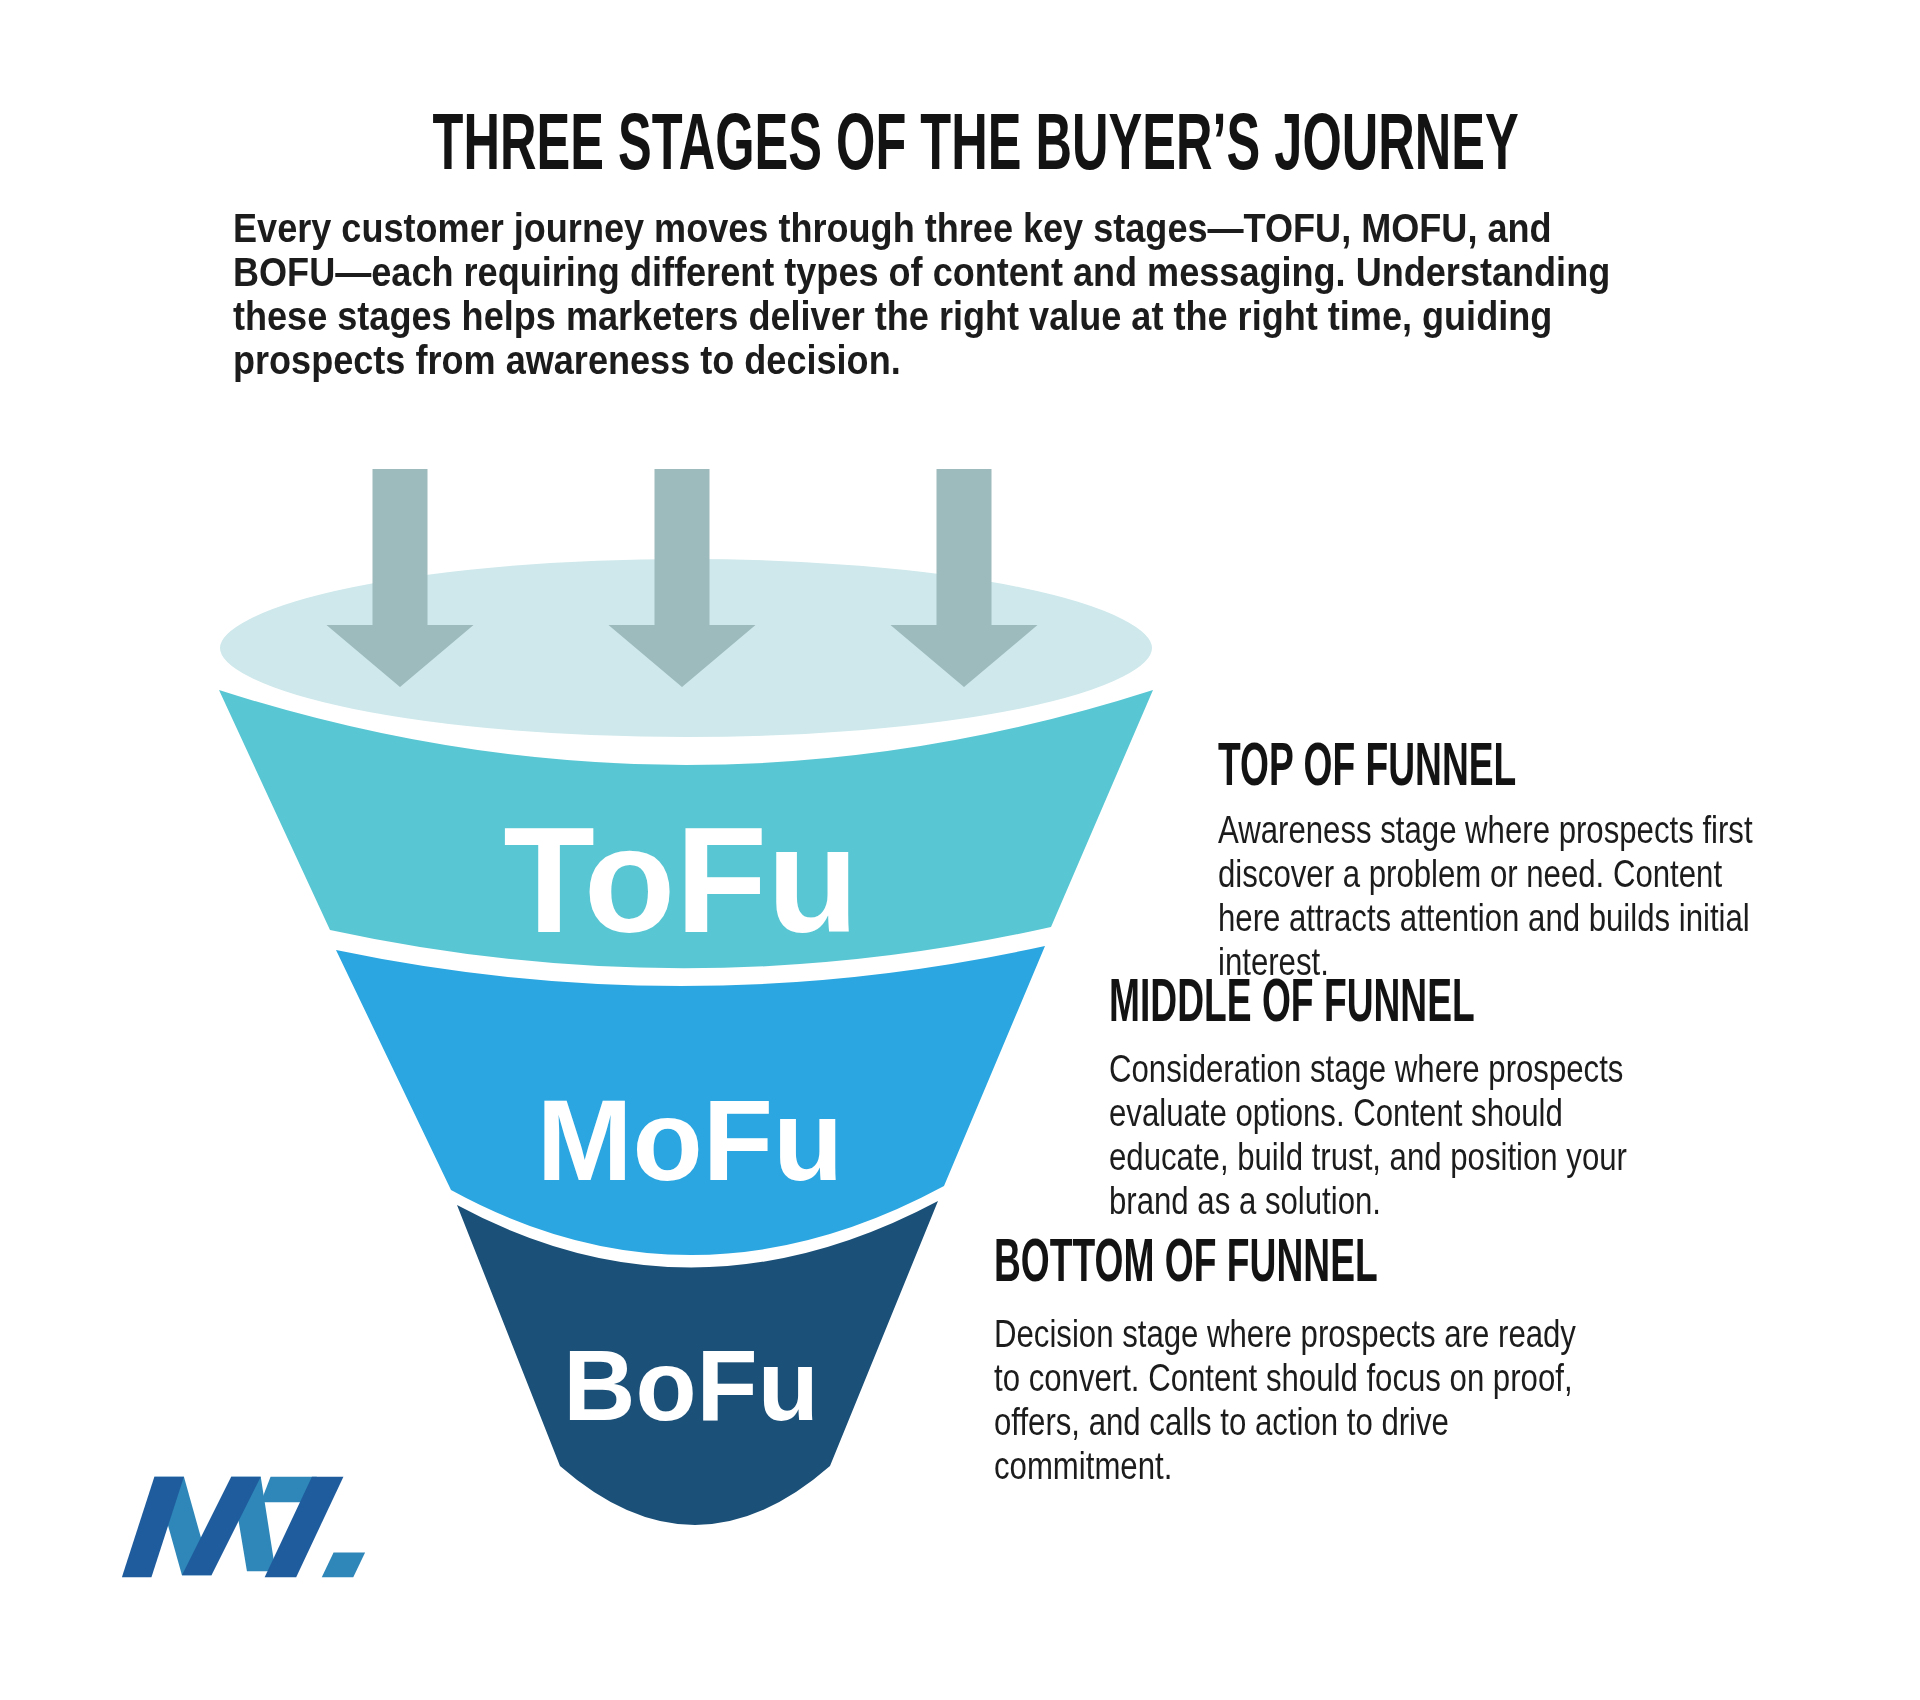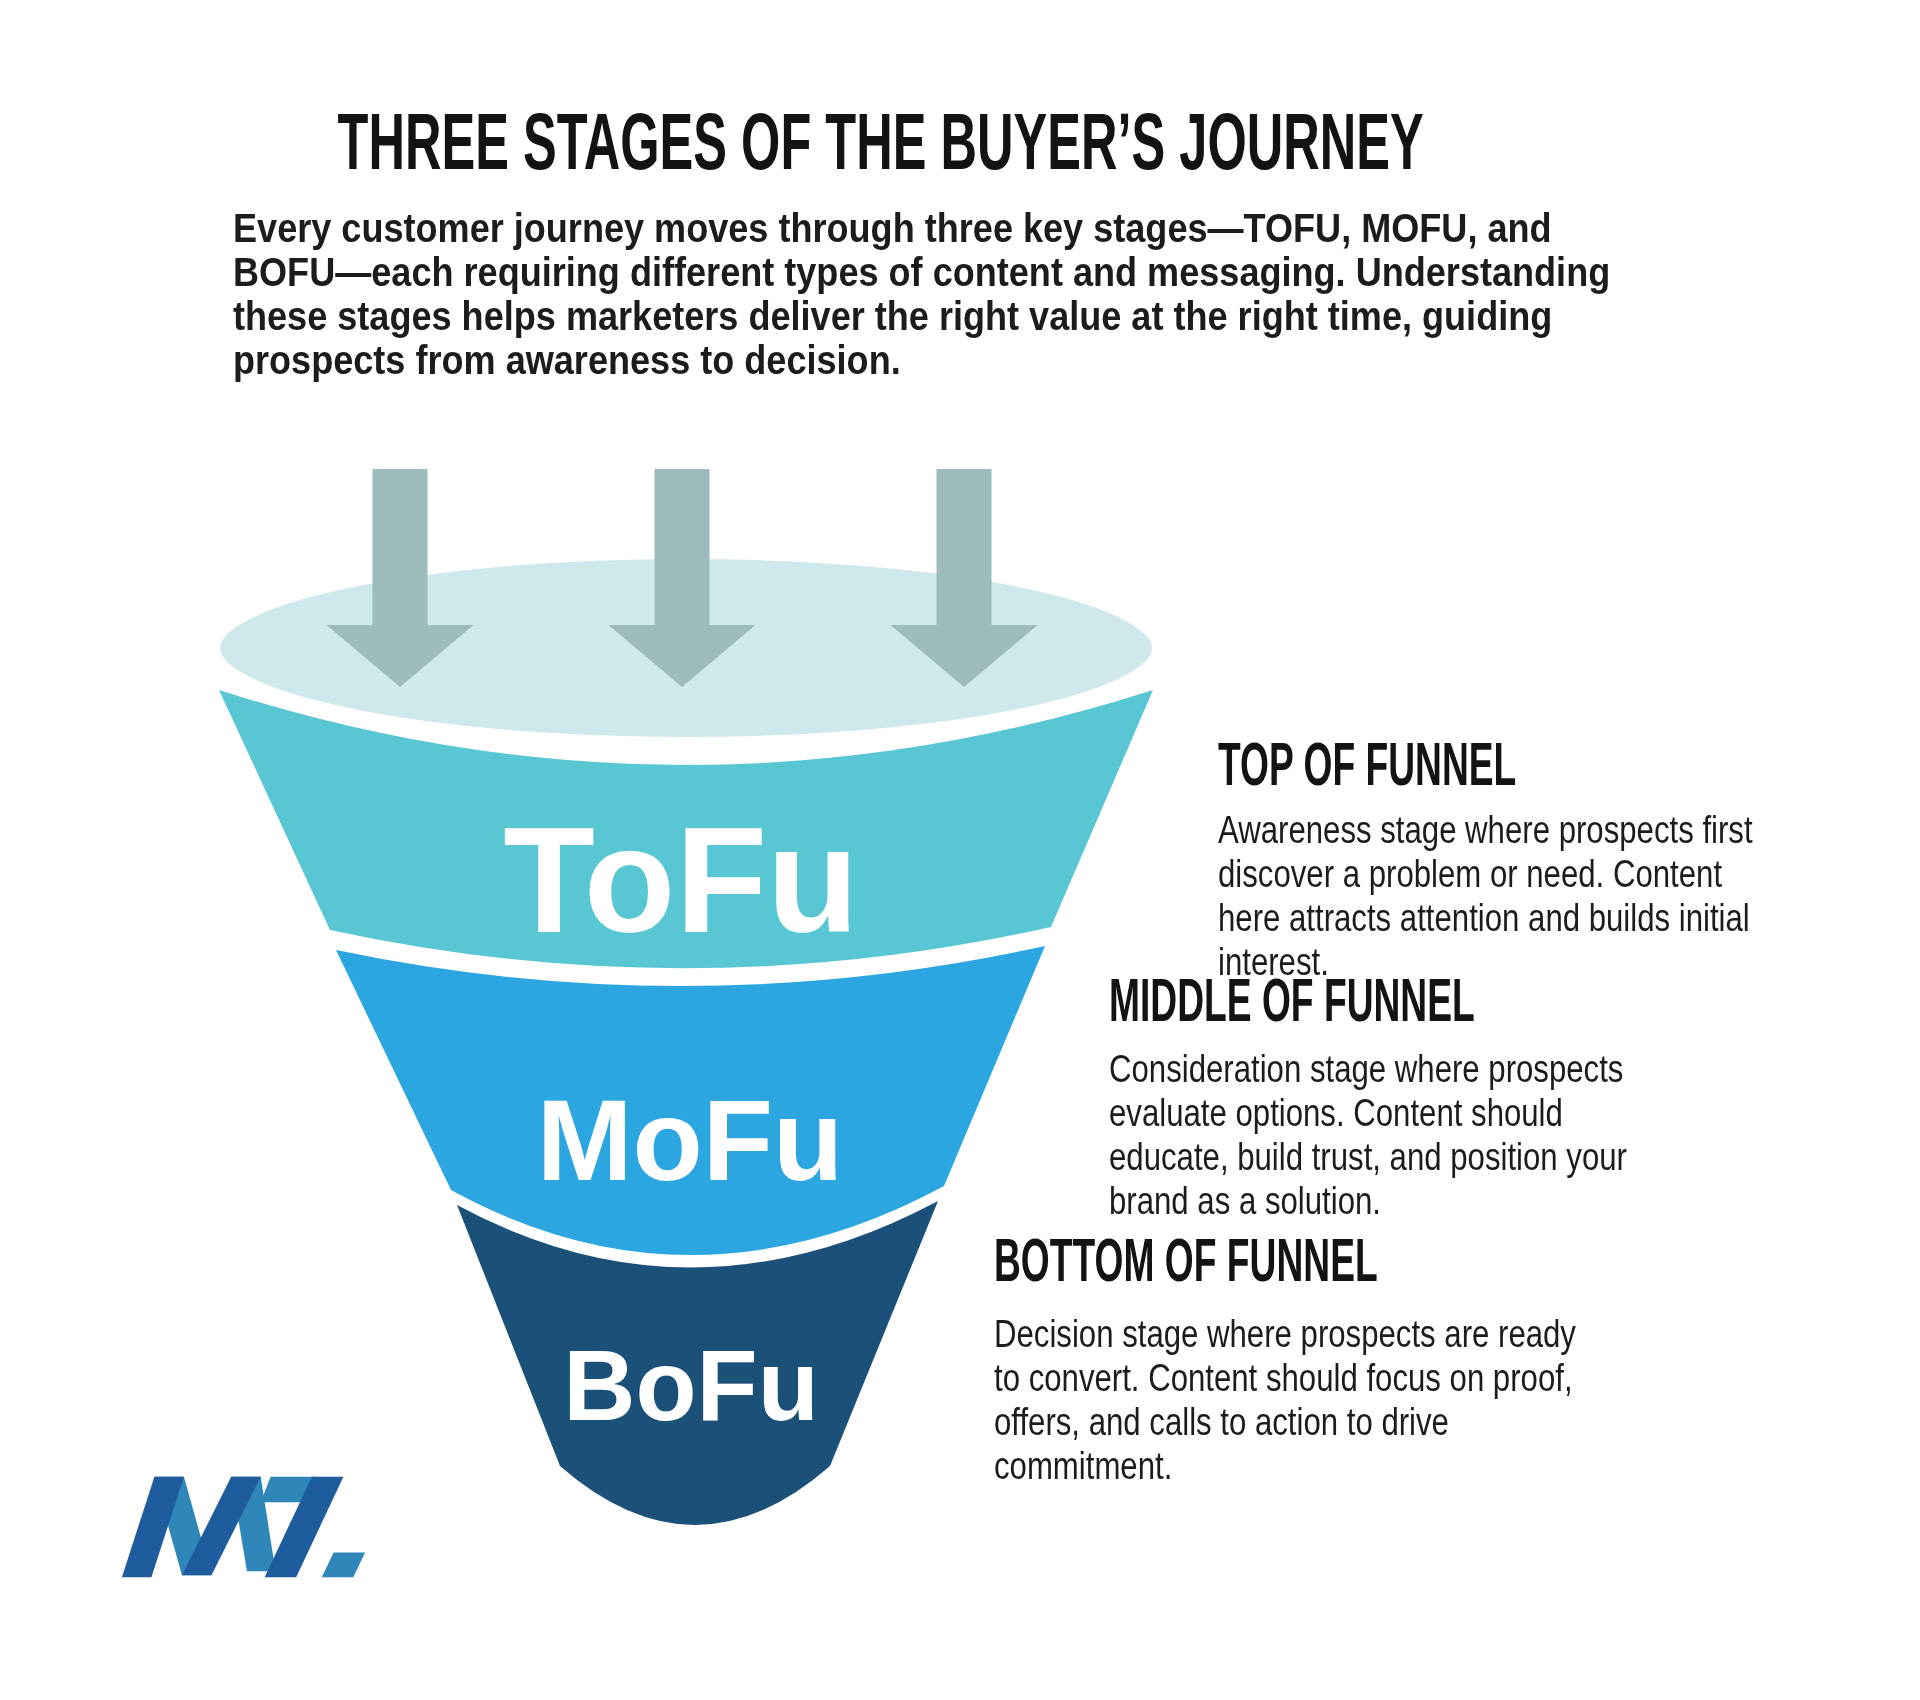--- a/index.html
+++ b/index.html
@@ -3,21 +3,21 @@
 <meta charset="utf-8">
 <style>
   html,body{margin:0;padding:0;}
   body{
     width:1920px;height:1700px;position:relative;background:#ffffff;
     font-family:"Liberation Sans","DejaVu Sans",sans-serif;color:#1b1b1b;
     overflow:hidden;
   }
   .abs{position:absolute;}
   
-  .title-wrap{left:0;right:0;top:96px;text-align:left;padding-left:32px;}
+  .title-wrap{left:0;right:0;top:96px;text-align:center;padding-left:32px;}
   .title-wrap .big{
     display:inline-block;font-size:79px;font-weight:700;color:#131313;
     letter-spacing:0px;white-space:nowrap;
     transform:scaleX(0.64);transform-origin:50% 50%;
   }
   
   .intro{left:233px;top:206px;transform:scaleX(0.88);transform-origin:0 0;}
   .intro .line{
     font-size:41px;line-height:44px;font-weight:600;color:#1c1c1c;white-space:nowrap;
   }

